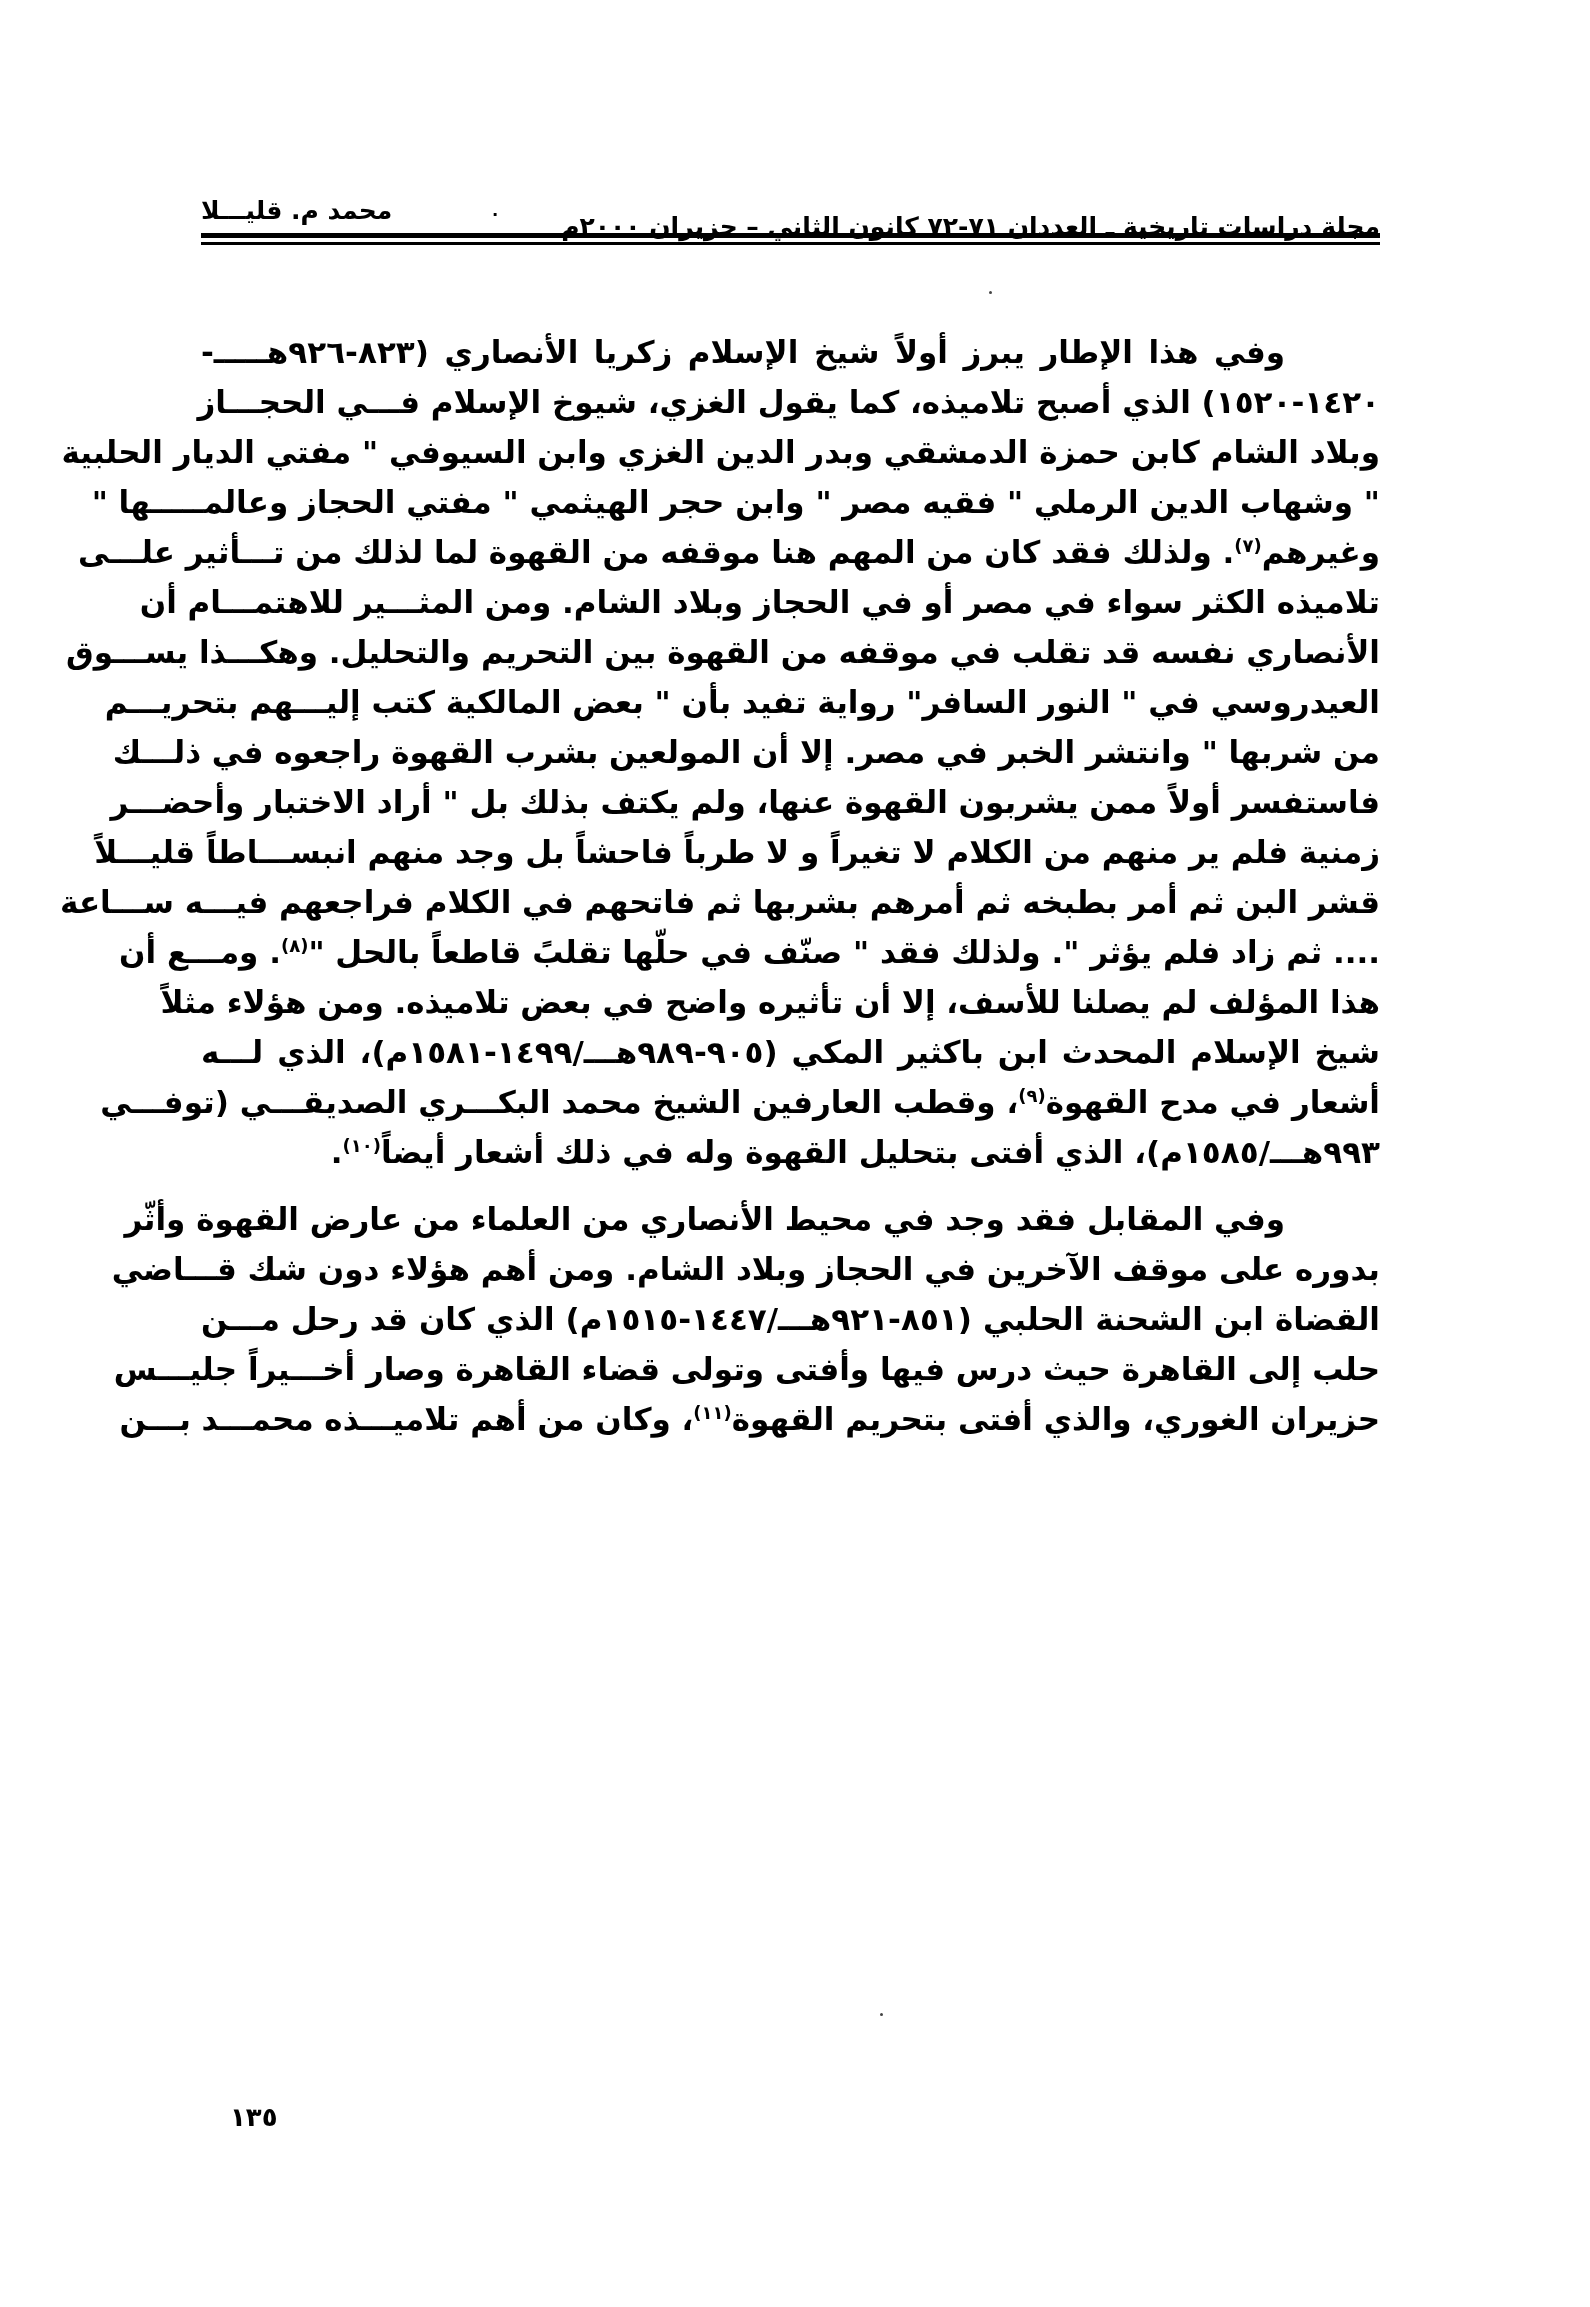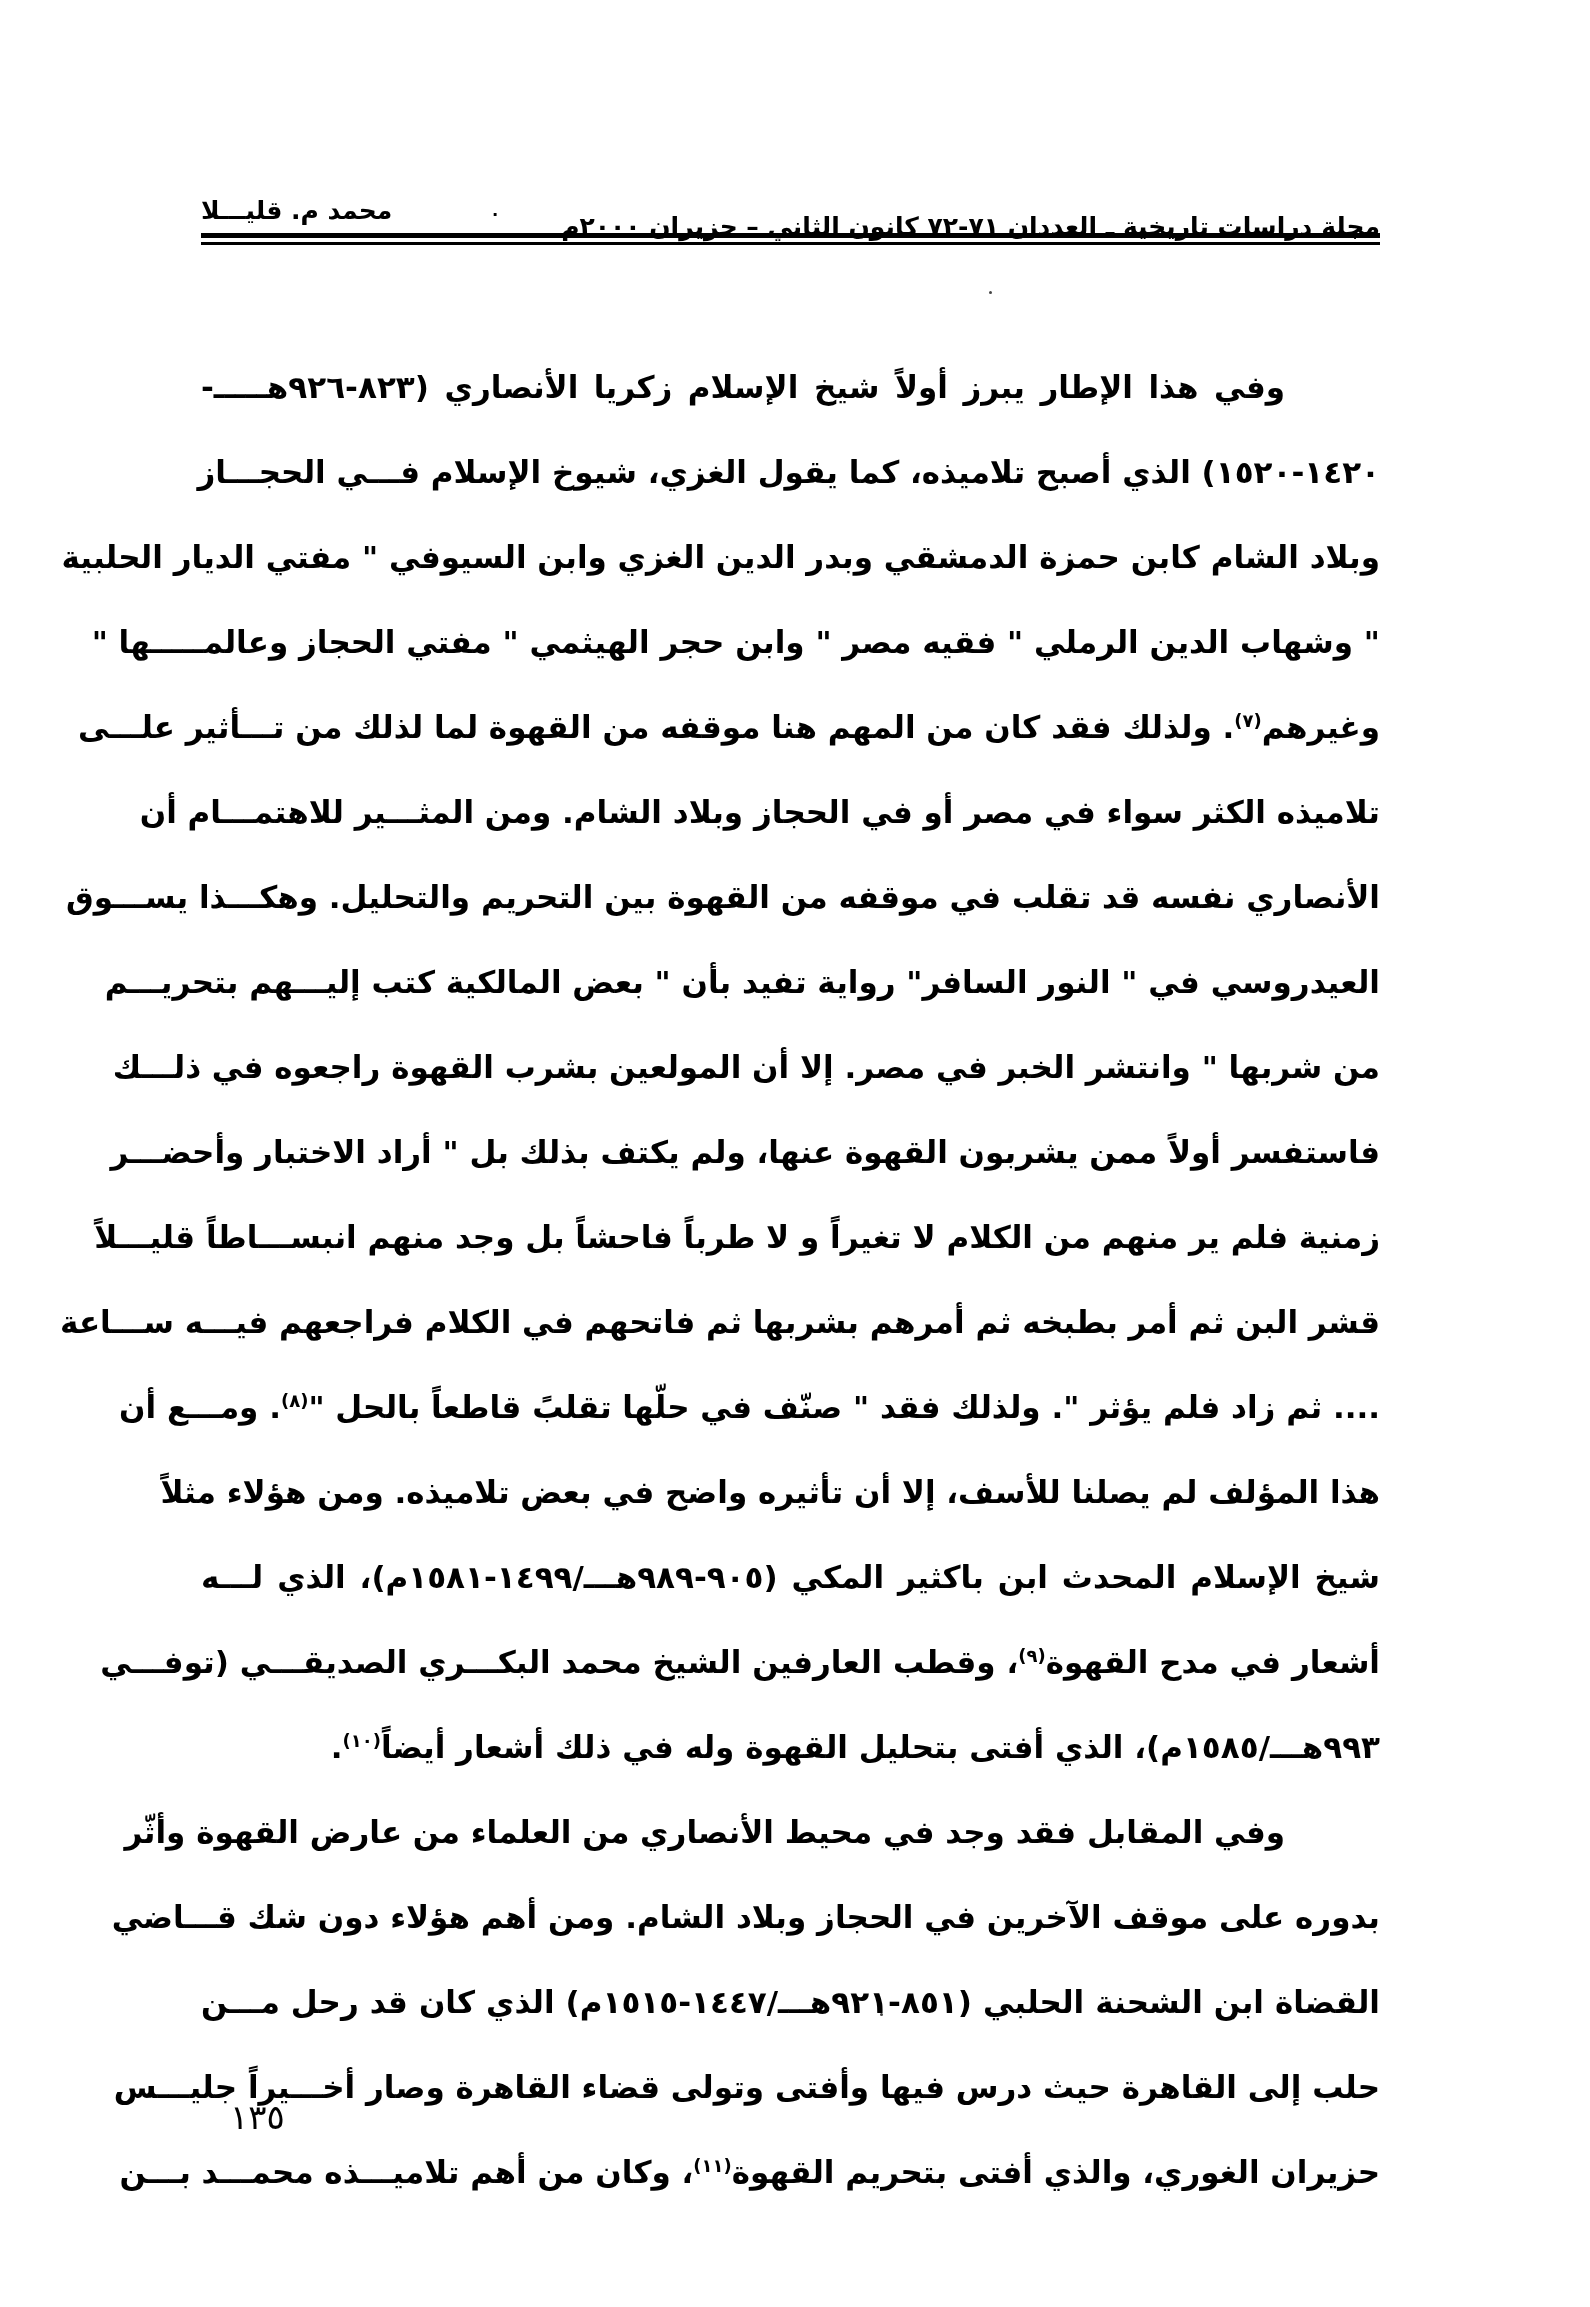--- a/index.html
+++ b/index.html
@@ -15,30 +15,30 @@
   .header .dot { position: absolute; left: 291px; top: 0; font-size: 16.5px; }
   .rule-thick { position: absolute; left: 201px; width: 1179px; top: 233px; height: 5px; background: #000; }
   .rule-thin { position: absolute; left: 201px; width: 1179px; top: 242px; height: 2.5px; background: #000; }
 
   .body-text {
     position: absolute; left: 201px; top: 327px; width: 1179px;
     direction: rtl; text-align: justify; text-align-last: right;
     font-family: "DejaVu Sans", sans-serif; font-weight: bold;
     font-size: 31px; line-height: 50px;
   }
-  .line { display: block; white-space: nowrap; text-align: justify; text-align-last: justify; height: 50px; overflow: visible; margin-top: 35px; }
+  .line { display: block; white-space: nowrap; text-align: justify; text-align-last: justify; height: 50px; overflow: visible; }
   .line.last { text-align-last: right; }
   .para { margin: 0; }
   .para + .para { margin-top: 16.5px; }
   .para .line.first { padding-right: 95px; }
   sup { font-size: 18px; line-height: 0; vertical-align: super; }
 
   .page-number {
     position: absolute; left: 230px; top: 2099px; direction: rtl;
-    font-family: "DejaVu Sans", sans-serif; font-weight: normal; font-size: 34px; line-height: 36px;
+    font-family: "DejaVu Sans", sans-serif; font-weight: bold; font-size: 26px; line-height: 36px;
   }
   .speck { position: absolute; width: 3.3px; height: 3.3px; background: #444; border-radius: 1.7px; }
 </style>
 </head>
 <body>
 
 <div class="page">
 
   <div class="header">
     <span class="journal">مجلة دراسات تاريخية ـ العددان ٧١-٧٢ كانون الثاني – حزيران ٢٠٠٠م</span>

